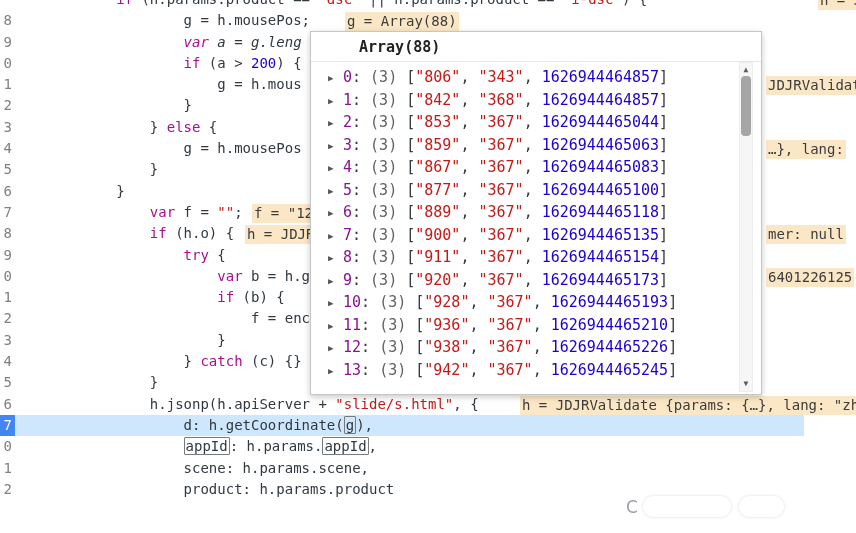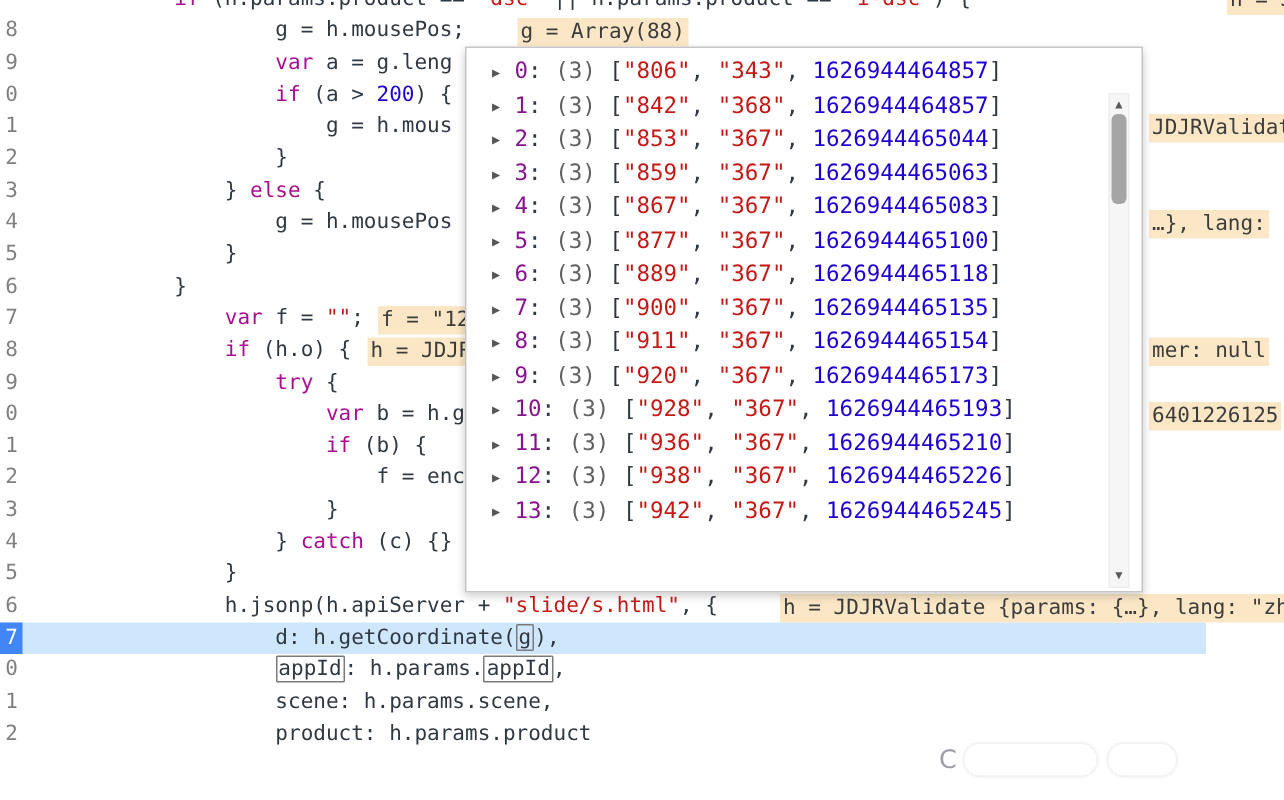--- a/index.html
+++ b/index.html
@@ -68,21 +68,21 @@
   .pill1 { width:88px; margin-right:8px; }
   .pill2 { width:45px; }
 </style>
 </head>
 <body>
 
 <div class="editor">
   <div>
       <div class="code-line"><span class="gutter"></span><span class="code" style="padding-left: 12ch;"><span class="tk-k">if</span><span class="tk-p"> (h.params.product == </span><span class="tk-s">"dsc"</span><span class="tk-p"> || h.params.product == </span><span class="tk-s">"i-dsc"</span><span class="tk-p">) {</span></span></div>
       <div class="code-line"><span class="gutter">8</span><span class="code" style="padding-left: 20ch;"><span class="tk-p">g = h.mousePos;</span></span></div>
-      <div class="code-line"><span class="gutter">9</span><span class="code" style="padding-left: 20ch;"><span class="tk-k">var</span><span class="tk-p"> a = g.leng</span></span></div>
+      <div class="code-line"><span class="gutter">9</span><span class="code" style="padding-left: 20ch; font-style: italic;"><span class="tk-k">var</span><span class="tk-p"> a = g.leng</span></span></div>
       <div class="code-line"><span class="gutter">0</span><span class="code" style="padding-left: 20ch;"><span class="tk-k">if</span><span class="tk-p"> (a &gt; </span><span class="tk-n">200</span><span class="tk-p">) {</span></span></div>
       <div class="code-line"><span class="gutter">1</span><span class="code" style="padding-left: 24ch; text-align: right;"><span class="tk-p">g = h.mous</span></span></div>
       <div class="code-line"><span class="gutter">2</span><span class="code" style="padding-left: 20ch;"><span class="tk-p">}</span></span></div>
       <div class="code-line"><span class="gutter">3</span><span class="code" style="padding-left: 16ch;"><span class="tk-p">} </span><span class="tk-k">else</span><span class="tk-p"> {</span></span></div>
       <div class="code-line"><span class="gutter">4</span><span class="code" style="padding-left: 20ch;"><span class="tk-p">g = h.mousePos</span></span></div>
       <div class="code-line"><span class="gutter">5</span><span class="code" style="padding-left: 16ch;"><span class="tk-p">}</span></span></div>
       <div class="code-line"><span class="gutter">6</span><span class="code" style="padding-left: 12ch;"><span class="tk-p">}</span></span></div>
       <div class="code-line"><span class="gutter">7</span><span class="code" style="padding-left: 16ch;"><span class="tk-k">var</span><span class="tk-p"> f = </span><span class="tk-s">""</span><span class="tk-p">;</span></span></div>
       <div class="code-line"><span class="gutter">8</span><span class="code" style="padding-left: 16ch;"><span class="tk-k">if</span><span class="tk-p"> (h.o) {</span></span></div>
       <div class="code-line"><span class="gutter">9</span><span class="code" style="padding-left: 20ch;"><span class="tk-k">try</span><span class="tk-p"> {</span></span></div>
@@ -103,20 +103,21 @@
     <span class="ann" style="left: 766px; top: 87.2px;">JDJRValidat</span>
     <span class="ann" style="left: 766px; top: 151.1px;">…}, lang:</span>
     <span class="ann" style="left: 252px; top: 215px;">f = "123</span>
     <span class="ann" style="left: 245px; top: 236.3px;">h = JDJRV</span>
     <span class="ann" style="left: 766px; top: 236.3px;">mer: null</span>
     <span class="ann" style="left: 766px; top: 279px;">6401226125</span>
     <span class="ann" style="left: 520px; top: 406.7px;">h = JDJRValidate {params: {…}, lang: "zh"</span>
   </div>
 
 <div class="popup">
+  <div class="popup-title">Array(88)</div>
   <div class="popup-rows">
       <div class="prow"><span class="tri">▶</span><span class="idx">0</span><span class="brk">: </span><span class="cnt">(3) </span><span class="brk">[</span><span class="pstr">"806"</span><span class="brk">, </span><span class="pstr">"343"</span><span class="brk">, </span><span class="pnum">1626944464857</span><span class="brk">]</span></div>
       <div class="prow"><span class="tri">▶</span><span class="idx">1</span><span class="brk">: </span><span class="cnt">(3) </span><span class="brk">[</span><span class="pstr">"842"</span><span class="brk">, </span><span class="pstr">"368"</span><span class="brk">, </span><span class="pnum">1626944464857</span><span class="brk">]</span></div>
       <div class="prow"><span class="tri">▶</span><span class="idx">2</span><span class="brk">: </span><span class="cnt">(3) </span><span class="brk">[</span><span class="pstr">"853"</span><span class="brk">, </span><span class="pstr">"367"</span><span class="brk">, </span><span class="pnum">1626944465044</span><span class="brk">]</span></div>
       <div class="prow"><span class="tri">▶</span><span class="idx">3</span><span class="brk">: </span><span class="cnt">(3) </span><span class="brk">[</span><span class="pstr">"859"</span><span class="brk">, </span><span class="pstr">"367"</span><span class="brk">, </span><span class="pnum">1626944465063</span><span class="brk">]</span></div>
       <div class="prow"><span class="tri">▶</span><span class="idx">4</span><span class="brk">: </span><span class="cnt">(3) </span><span class="brk">[</span><span class="pstr">"867"</span><span class="brk">, </span><span class="pstr">"367"</span><span class="brk">, </span><span class="pnum">1626944465083</span><span class="brk">]</span></div>
       <div class="prow"><span class="tri">▶</span><span class="idx">5</span><span class="brk">: </span><span class="cnt">(3) </span><span class="brk">[</span><span class="pstr">"877"</span><span class="brk">, </span><span class="pstr">"367"</span><span class="brk">, </span><span class="pnum">1626944465100</span><span class="brk">]</span></div>
       <div class="prow"><span class="tri">▶</span><span class="idx">6</span><span class="brk">: </span><span class="cnt">(3) </span><span class="brk">[</span><span class="pstr">"889"</span><span class="brk">, </span><span class="pstr">"367"</span><span class="brk">, </span><span class="pnum">1626944465118</span><span class="brk">]</span></div>
       <div class="prow"><span class="tri">▶</span><span class="idx">7</span><span class="brk">: </span><span class="cnt">(3) </span><span class="brk">[</span><span class="pstr">"900"</span><span class="brk">, </span><span class="pstr">"367"</span><span class="brk">, </span><span class="pnum">1626944465135</span><span class="brk">]</span></div>
       <div class="prow"><span class="tri">▶</span><span class="idx">8</span><span class="brk">: </span><span class="cnt">(3) </span><span class="brk">[</span><span class="pstr">"911"</span><span class="brk">, </span><span class="pstr">"367"</span><span class="brk">, </span><span class="pnum">1626944465154</span><span class="brk">]</span></div>

